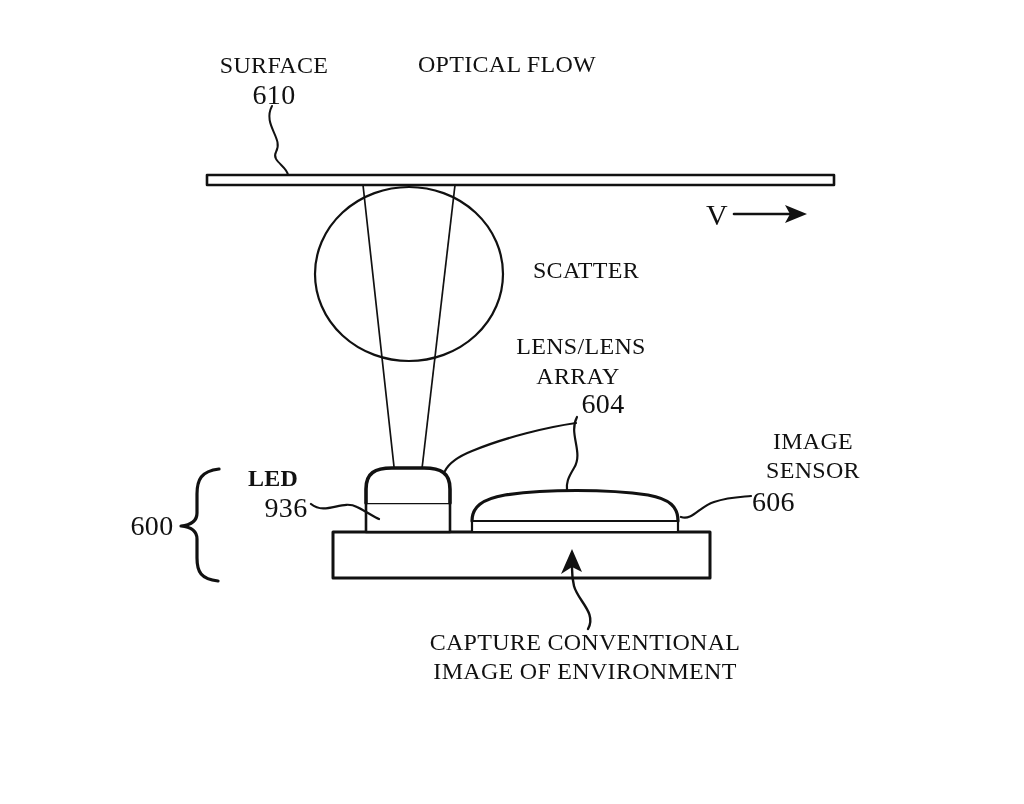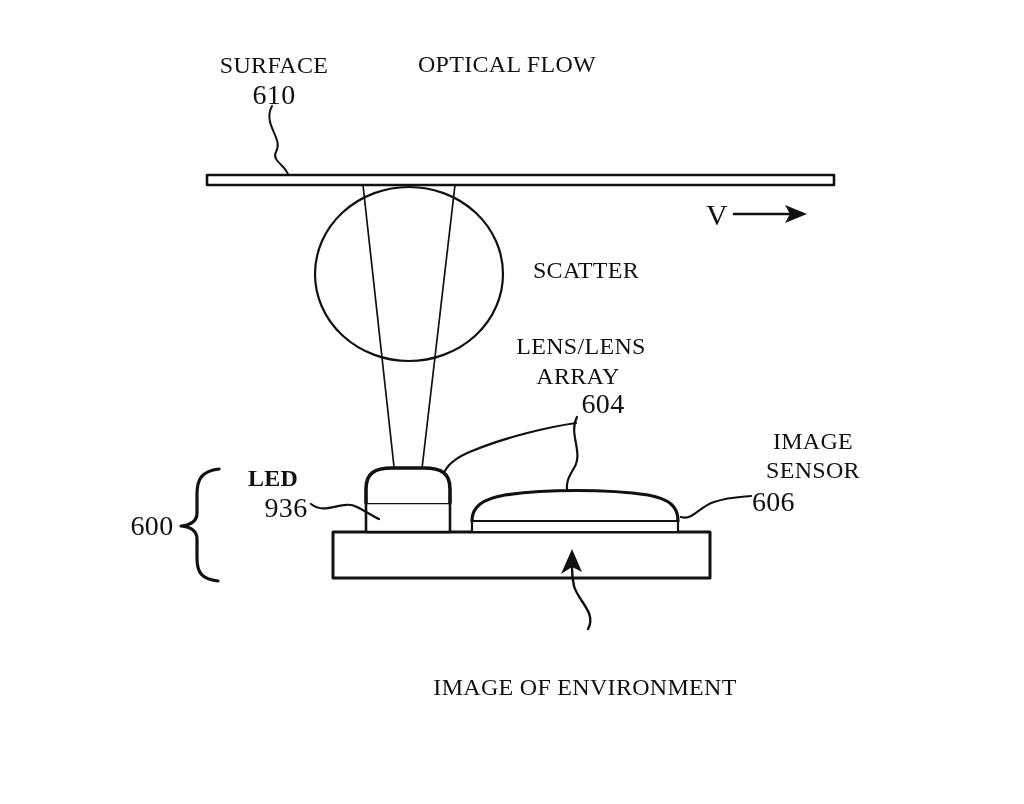--- a/index.html
+++ b/index.html
@@ -94,16 +94,17 @@
 
   <div class="lbl centered" style="left:813px;top:429px;">IMAGE</div>
   <div class="lbl centered" style="left:813px;top:458px;">SENSOR</div>
   <div class="lbl ref" style="left:752px;top:487px;">606</div>
 
   <div class="lbl centered" style="left:273px;top:466px;font-weight:bold;">LED</div>
   <div class="lbl ref centered" style="left:286px;top:493px;">936</div>
 
   <div class="lbl ref centered" style="left:152px;top:511px;">600</div>
 
-  <div class="lbl centered" style="left:585px;top:659px;margin-top:16px;">IMAGE OF ENVIRONMENT</div>
+  <div class="lbl centered" style="left:585px;top:630px;">CAPTURE CONVENTIONAL</div>
+  <div class="lbl centered" style="left:585px;top:659px;">IMAGE OF ENVIRONMENT</div>
 
 
 </div>
 
 </body></html>

